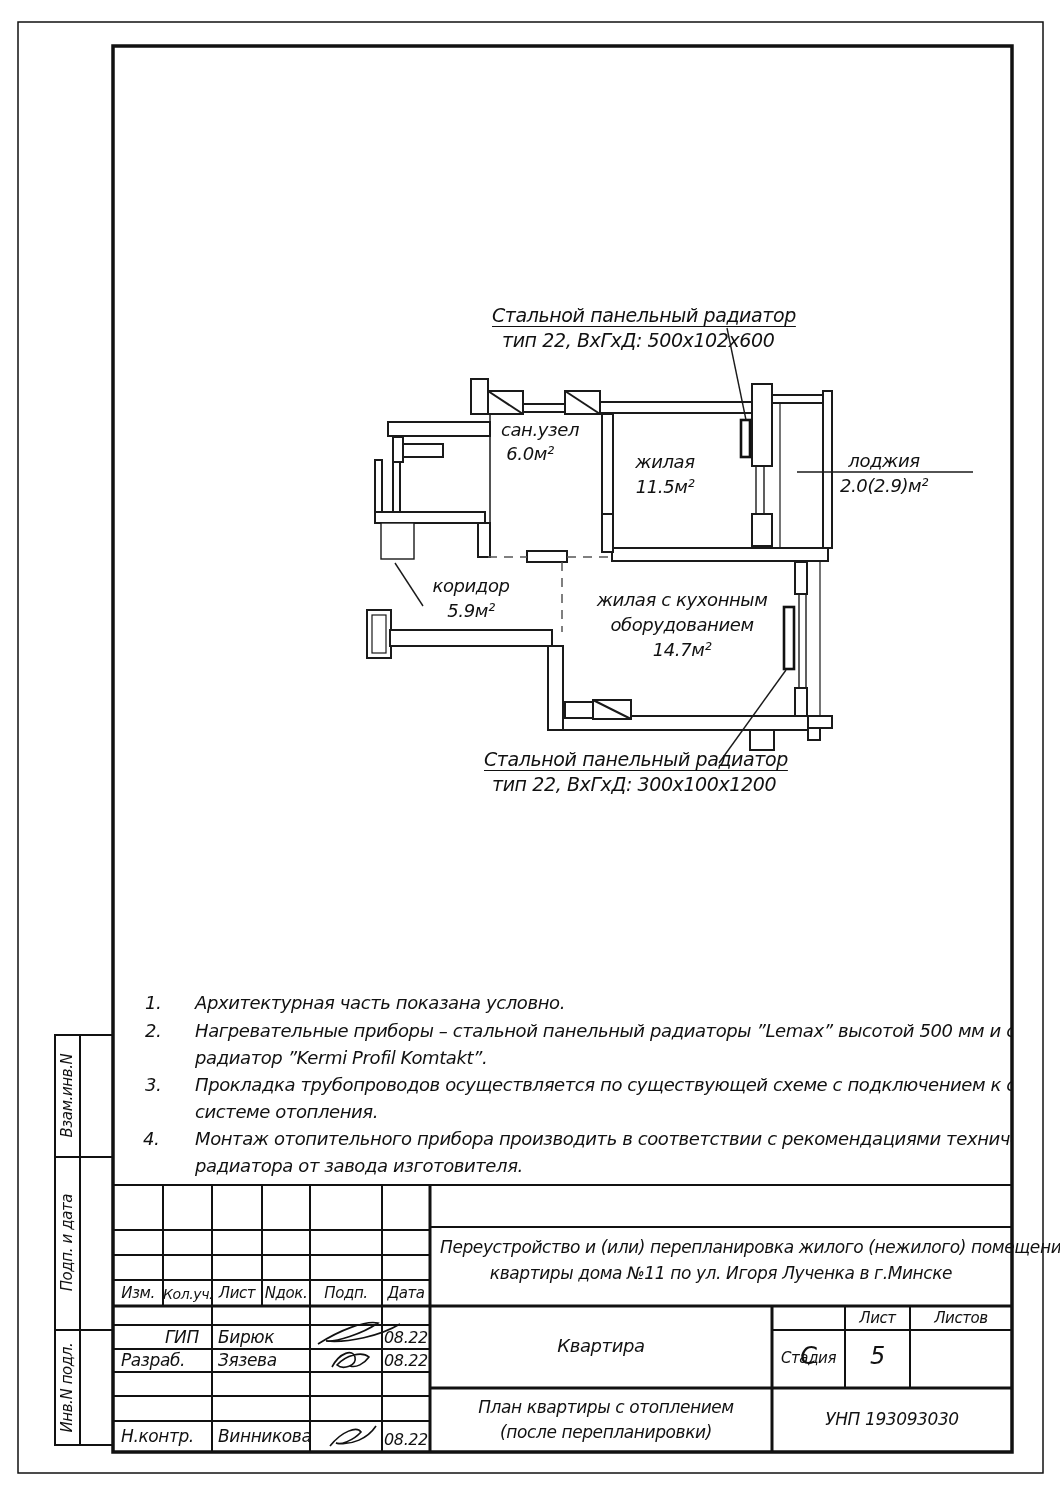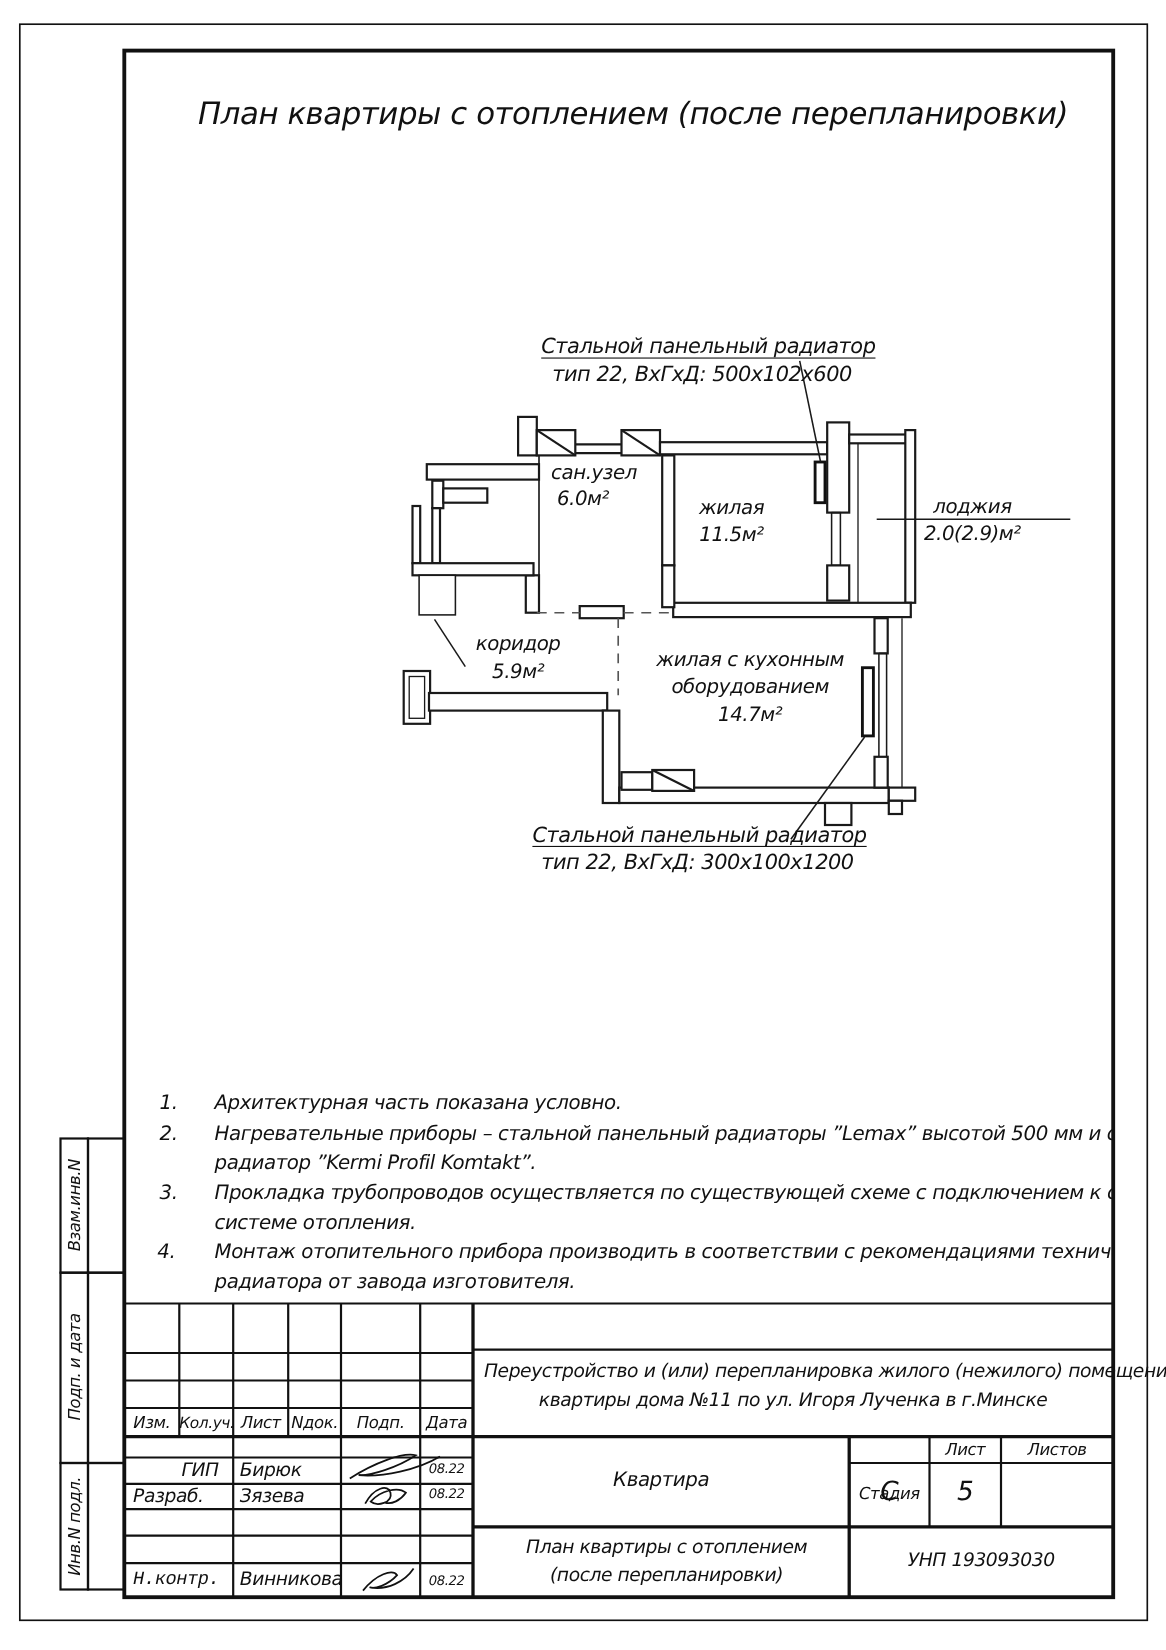--- a/index.html
+++ b/index.html
@@ -5,21 +5,21 @@
   html,body{margin:0;padding:0;background:#fff;}
   .page{position:relative;width:1060px;height:1500px;background:#fff;overflow:hidden;
         font-family:"DejaVu Sans", sans-serif;color:#111;}
   svg.lines{position:absolute;left:0;top:0;}
   .t{position:absolute;font-style:italic;white-space:nowrap;color:#111;letter-spacing:-0.4px;line-height:1.15;}
   .ctr{text-align:center;}
   .s28{font-size:28px;}
   .s19{font-size:19px;}
   .s18{font-size:18px;}
   .s17{font-size:17px;}
-  .s16{font-size:12px;}
+  .s16{font-size:16px;}
   .s15{font-size:15px;}
   .s14{font-size:14px;}
   .s24{font-size:24px;}
   .u{text-decoration:underline;text-underline-offset:4px;}
   .clip{overflow:hidden;}
   .vrot{transform:rotate(-90deg);transform-origin:center center;text-align:center;}
   .fmt{height:12px;overflow:hidden;opacity:.85;margin-top:44px;}
 </style>
 </head>
 <body>
@@ -161,21 +161,20 @@
       <rect x="80" y="1330" width="33" height="115"></rect>
     </g>
 
     <g stroke="#111" stroke-width="1.6" fill="none">
       <path d="M318,1344 C340,1330 366,1320 378,1323 C362,1334 336,1342 326,1341 C348,1343 380,1336 400,1324"></path>
       <path d="M332,1367 C340,1352 353,1349 355,1357 C357,1366 343,1370 337,1365 C346,1355 362,1351 369,1357 C364,1364 356,1368 350,1366"></path>
       <path d="M330,1446 C342,1431 357,1426 361,1432 C353,1441 340,1445 336,1443 C352,1446 368,1438 376,1426"></path>
     </g>
   </svg>
 
-  <div class="t s28 ctr" style="left:180px;top:88px;width:770px;">План квартиры с отоплением (после перепланировки)</div>
 
   <div class="t s19 u" style="left:492px;top:305px;">Стальной панельный радиатор</div>
   <div class="t s19" style="left:502px;top:330px;">тип 22, ВхГхД: 500х102х600</div>
 
   <div class="t s19 u" style="left:484px;top:749px;">Стальной панельный радиатор</div>
   <div class="t s19" style="left:492px;top:774px;">тип 22, ВхГхД: 300х100х1200</div>
 
   <div class="t s18 ctr" style="left:480px;top:420px;width:120px;">сан.узел</div>
   <div class="t s18 ctr" style="left:470px;top:444px;width:120px;">6.0м²</div>
 
@@ -219,21 +218,21 @@
   <div class="t s15 ctr" style="left:382px;top:1285px;width:48px;">Дата</div>
 
   <div class="t s17" style="left:121px;top:1328px;margin-left:44px;">ГИП</div>
   <div class="t s17" style="left:218px;top:1328px;">Бирюк</div>
   <div class="t s16 ctr" style="left:382px;top:1329px;width:48px;">08.22</div>
 
   <div class="t s17" style="left:121px;top:1351px;">Разраб.</div>
   <div class="t s17" style="left:218px;top:1351px;">Зязева</div>
   <div class="t s16 ctr" style="left:382px;top:1352px;width:48px;">08.22</div>
 
-  <div class="t s17" style="left:121px;top:1427px;font-family:Liberation Mono, monospace;">Н.контр.</div>
+  <div class="t s17" style="left:121px;top:1427px;">Н.контр.</div>
   <div class="t s17" style="left:218px;top:1427px;">Винникова</div>
   <div class="t s16 ctr" style="left:382px;top:1431px;width:48px;">08.22</div>
 
   <div class="t s17 ctr" style="left:440px;top:1238px;width:562px;">Переустройство и  (или) перепланировка жилого (нежилого) помещения</div>
   <div class="t s17 ctr" style="left:440px;top:1264px;width:562px;">квартиры  дома №11 по ул. Игоря Лученка в г.Минске</div>
 
   <div class="t s18 ctr" style="left:430px;top:1336px;width:342px;">Квартира</div>
 
   <div class="t s15 ctr" style="left:772px;top:1310px;width:73px;margin-top:40px;">Стадия</div>
   <div class="t s15 ctr" style="left:845px;top:1310px;width:65px;">Лист</div>

